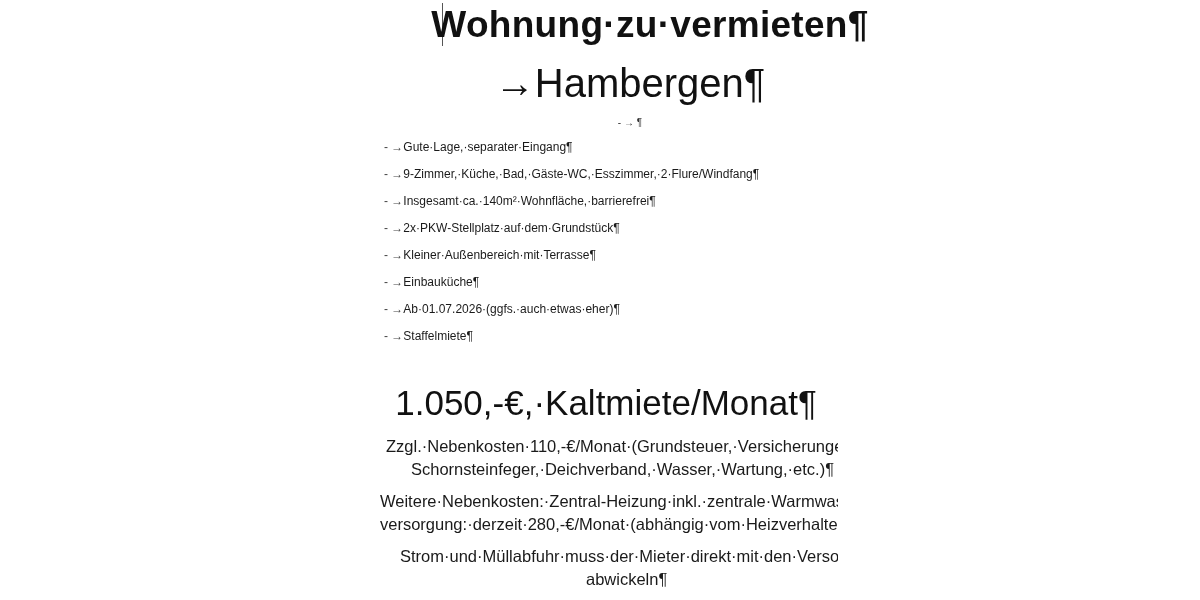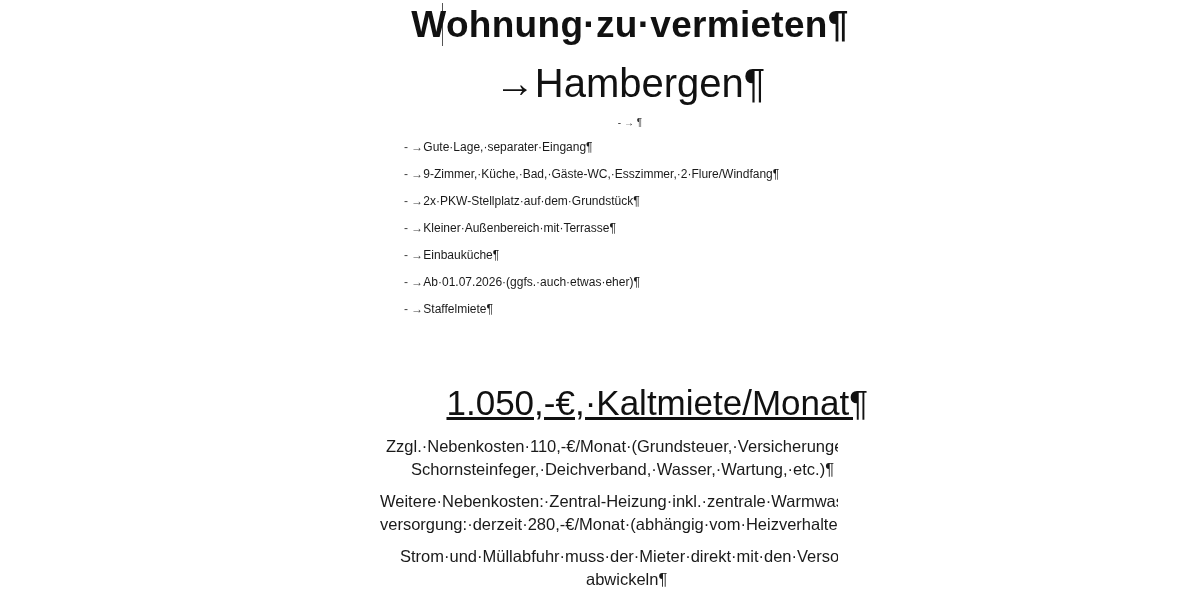--- a/index.html
+++ b/index.html
@@ -6,40 +6,40 @@
     body {
       width: 1200px; height: 600px; background: #ffffff; overflow: hidden;
       font-family: "Liberation Sans", "DejaVu Sans", sans-serif; color: #111111;
       position: relative;
     }
     .page { position: absolute; left: 0; top: 0; width: 1200px; height: 600px; }
     .cursor {
       position: absolute; left: 442px; top: 3px; width: 1px; height: 43px; background: #555;
     }
     .title {
-      position: absolute; left: 380px; width: 500px; top: 2px; text-align: center;
+      position: absolute; left: 400px; width: 500px; top: 2px; text-align: center;
       font-size: 37px; font-weight: bold; letter-spacing: 0.3px; line-height: 46px;
       white-space: nowrap;
     }
     .subtitle {
       position: absolute; left: 380px; width: 500px; top: 62px; text-align: center;
       font-size: 40px; line-height: 42px; white-space: nowrap;
     }
     .emptybullet {
       position: absolute; left: 600px; width: 60px; top: 116px; text-align: center;
       font-size: 10px; color: #333; line-height: 14px;
     }
-    .bullets { position: absolute; left: 404px; top: 137px; margin: 0; padding: 0; list-style: none; }
+    .bullets { position: absolute; left: 384px; top: 137px; margin: 0; padding: 0; list-style: none; }
     .bullets li {
       height: 27px; line-height: 20px; font-size: 12px; white-space: nowrap; color: #1a1a1a;
     }
     .mark { color: #444; }
     .rent {
-      position: absolute; left: 368px; width: 500px; top: 380px; text-align: right;
-      font-size: 35px; line-height: 46px; white-space: nowrap; text-decoration: underline;
+      position: absolute; left: 356px; width: 500px; top: 380px; text-align: center;
+      font-size: 35px; line-height: 46px; white-space: nowrap;
     }
     .clip { position: absolute; left: 360px; width: 478px; overflow: hidden; }
     .para {
       text-align: center; font-size: 16.5px; line-height: 23px; white-space: nowrap; color: #1a1a1a;
     }
     .p1 { top: 435px; height: 48px; }
     .p2 { top: 490px; height: 48px; }
     .p3 { top: 545px; height: 48px; }
     .p1 .para { padding-left: 26px; text-align: left; }
     .p2 .para { padding-left: 20px; text-align: left; }
@@ -51,20 +51,21 @@
 <div class="page">
   <div class="cursor"></div>
 
   <div class="title">Wohnung·zu·vermieten¶</div>
   <div class="subtitle">→Hambergen¶</div>
   <div class="emptybullet">- → ¶</div>
 
   <ul class="bullets">
     <li><span class="mark">- →</span><span>Gute·Lage,·separater·Eingang¶</span></li>
     <li><span class="mark">- →</span><span>9-Zimmer,·Küche,·Bad,·Gäste-WC,·Esszimmer,·2·Flure/Windfang¶</span></li>
+    <li><span class="mark">- →</span><span>Insgesamt·ca.·140m²·Wohnfläche,·barrierefrei¶</span></li>
     <li><span class="mark">- →</span><span>2x·PKW-Stellplatz·auf·dem·Grundstück¶</span></li>
     <li><span class="mark">- →</span><span>Kleiner·Außenbereich·mit·Terrasse¶</span></li>
     <li><span class="mark">- →</span><span>Einbauküche¶</span></li>
     <li><span class="mark">- →</span><span>Ab·01.07.2026·(ggfs.·auch·etwas·eher)¶</span></li>
     <li><span class="mark">- →</span><span>Staffelmiete¶</span></li>
   </ul>
 
   <div class="rent">1.050,-€,·Kaltmiete/Monat¶</div>
 
   <div class="clip p1">

